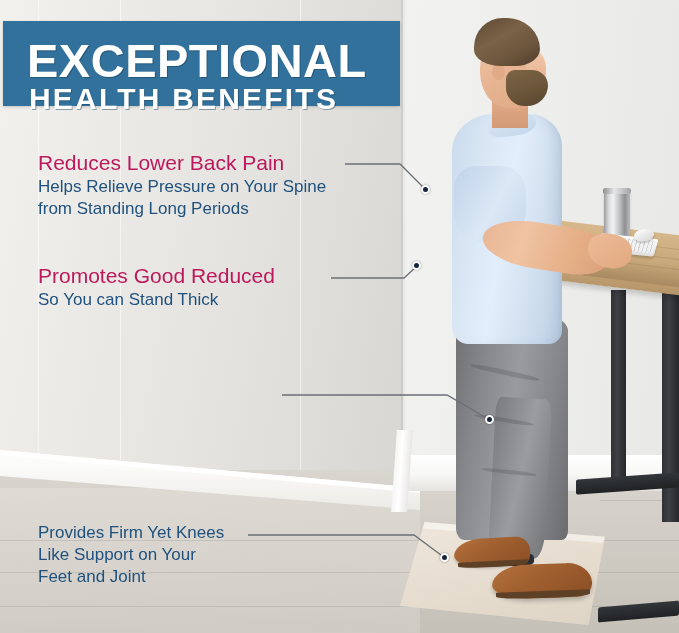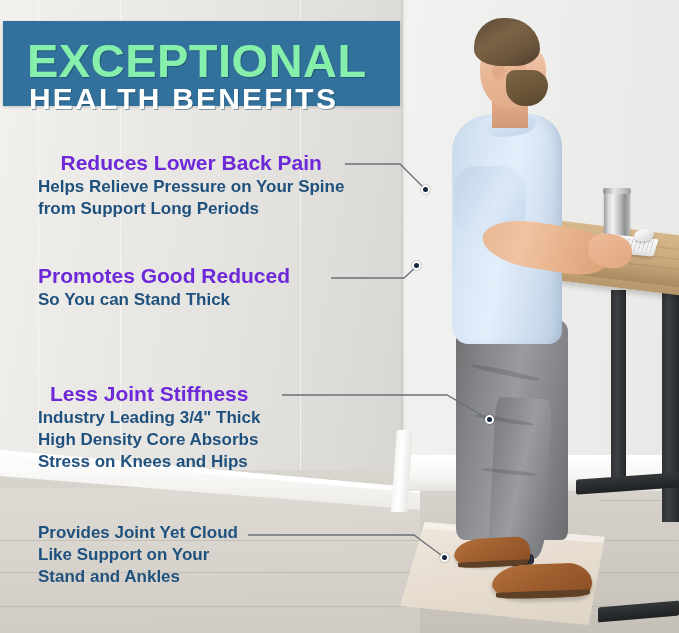--- a/index.html
+++ b/index.html
@@ -240,44 +240,43 @@
 
   
   .banner{
     position:absolute;left:3px;top:21px;width:397px;height:85px;
     background:#31719c;
     box-shadow:0 1px 3px rgba(0,0,0,.18);
   }
   .banner-l1{
     position:absolute;left:24px;top:16px;
     font-size:47px;line-height:47px;font-weight:bold;letter-spacing:.5px;
-    color:#86efac;
+    color:#ffffff;
     text-shadow:1px 1px 0 rgba(20,55,80,.45);
     white-space:nowrap;
   }
   .banner-l2{
     position:absolute;left:26px;top:63px;
     font-size:30px;line-height:30px;font-weight:bold;letter-spacing:2.2px;
     color:#ffffff;
     text-shadow:1px 1px 0 rgba(20,55,80,.45);
     white-space:nowrap;
   }
 
   
   .benefit{position:absolute;}
   .benefit h3{
     margin:0;
-    font-size:21px;line-height:25px;font-weight:bold;
-    color:#6d28d9;
+    font-size:21px;line-height:25px;font-weight:normal;
+    color:#be185d;
     white-space:nowrap;
-    text-align:center;
   }
   .benefit p{
     margin:1px 0 0 0;
-    font-size:17px;line-height:21px;font-weight:bold;
+    font-size:17px;line-height:21px;font-weight:normal;
     color:#1f517e;
     white-space:nowrap;
   }
 
   
   .leaders{position:absolute;left:0;top:0;width:679px;height:633px;pointer-events:none;}
   .dot{
     position:absolute;width:9px;height:9px;border-radius:50%;
     background:#14253d;border:2px solid #ffffff;
     box-sizing:border-box;
@@ -373,34 +372,28 @@
   <div class="dot" style="left:440px;top:553px;"></div>
 
   <div class="banner">
     <div class="banner-l1">EXCEPTIONAL</div>
     <div class="banner-l2">HEALTH BENEFITS</div>
   </div>
 
   <div class="benefit" style="left:38px;top:150px;">
     <h3>Reduces Lower Back Pain</h3>
     <p>Helps Relieve Pressure on Your Spine</p>
-    <p>from Support Long Periods</p>
+    <p>from Standing Long Periods</p>
   </div>
 
   <div class="benefit" style="left:38px;top:263px;">
     <h3>Promotes Good Reduced</h3>
     <p>So You can Stand Thick</p>
   </div>
 
-  <div class="benefit" style="left:38px;top:381px;">
-    <h3>Less Joint Stiffness</h3>
-    <p>Industry Leading 3/4" Thick</p>
-    <p>High Density Core Absorbs</p>
-    <p>Stress on Knees and Hips</p>
-  </div>
 
   <div class="benefit" style="left:38px;top:521px;">
-    <p>Provides Joint Yet Cloud</p>
+    <p>Provides Firm Yet Knees</p>
     <p>Like Support on Your</p>
-    <p>Stand and Ankles</p>
+    <p>Feet and Joint</p>
   </div>
 
 </div>
 
 </body></html>

